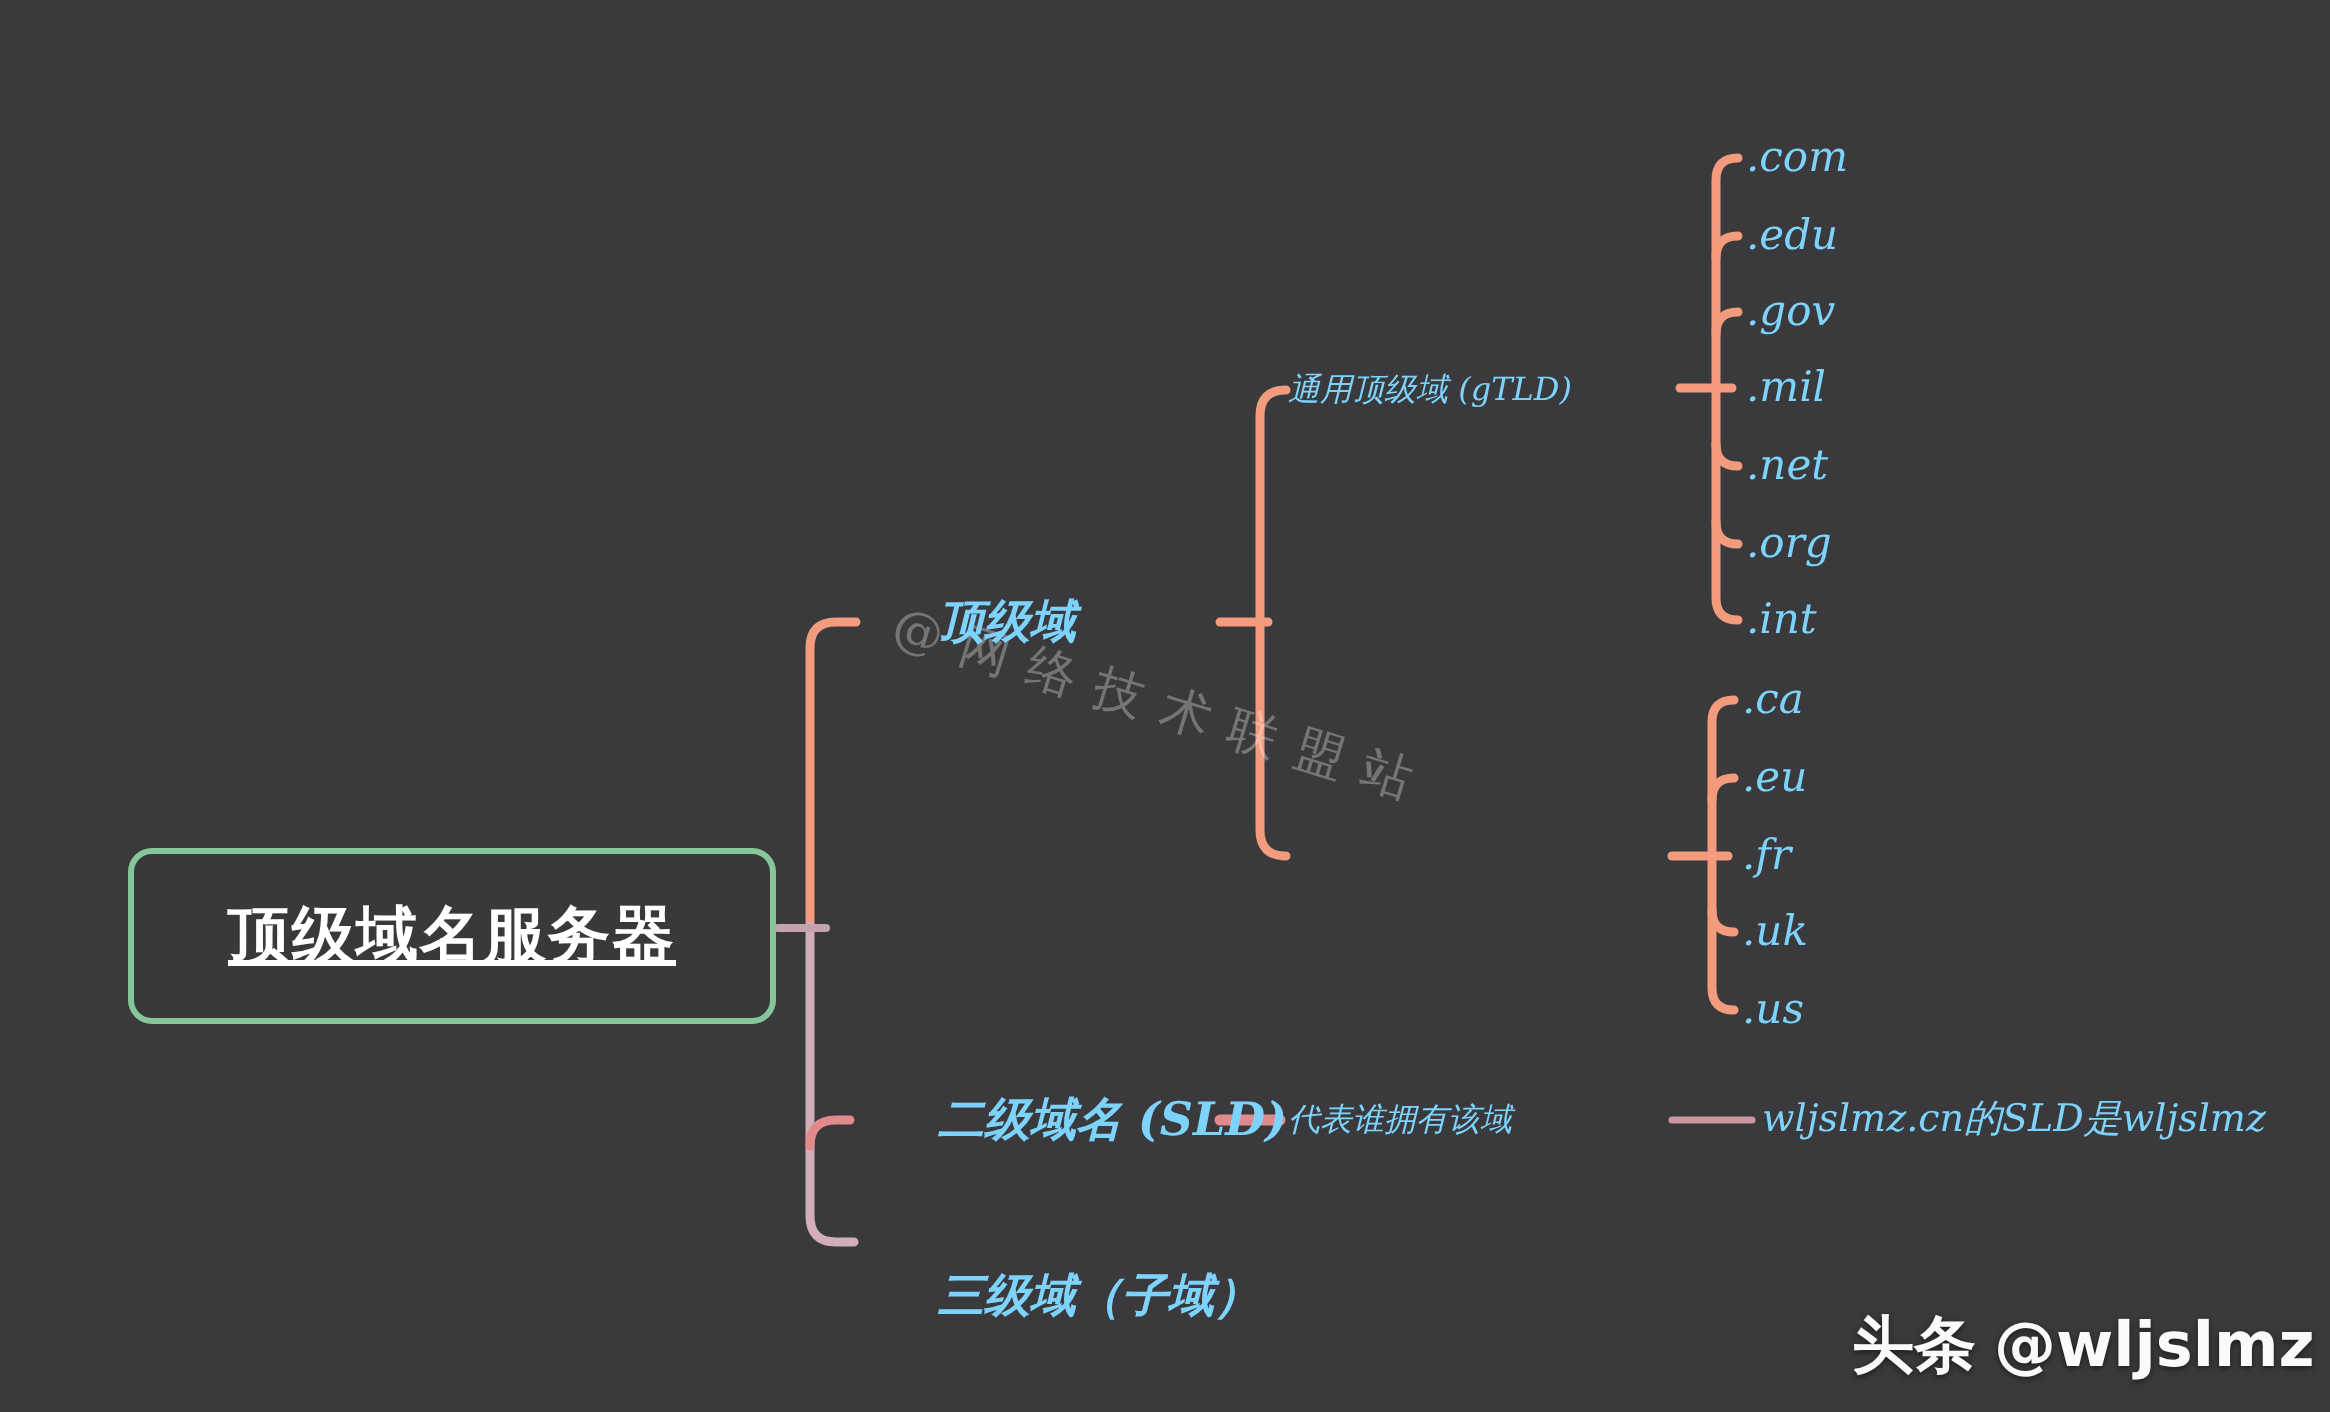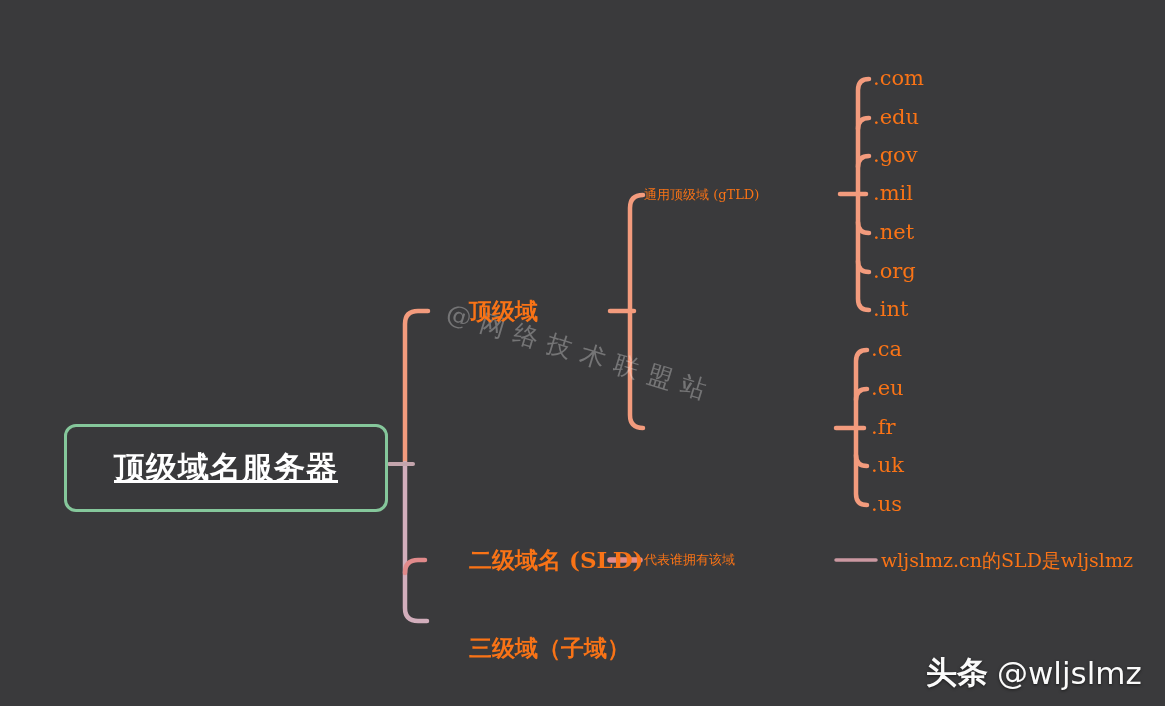--- a/index.html
+++ b/index.html
@@ -6,28 +6,29 @@
   .canvas{
     position:relative;
     width:1165px;height:706px;
     background:#3a3a3c;
     overflow:hidden;
     font-family:"DejaVu Serif","Liberation Serif",serif;
   }
   .links{position:absolute;left:0;top:0;pointer-events:none;}
   .node{
     position:absolute;
-    color:#f97316;
+    color:#7dd3fc;
     white-space:nowrap;
     transform:translateY(-50%);
     font-family:"DejaVu Serif","Liberation Serif",serif;
     line-height:1.1;
+    font-style:italic;
   }
   .lvl1{font-size:23px;font-weight:bold;margin-left:32px;}
-  .lvl2{font-size:13px;text-align:center;}
+  .lvl2{font-size:16px;text-align:center;}
   .leaf{font-size:21px;}
   .leaf-sm{font-size:19px;}
   .root-box{
     position:absolute;left:64px;top:424px;
     width:318px;height:82px;
     border:3px solid #85c79b;
     border-radius:12px;
     background:#39393b;
     display:flex;align-items:center;justify-content:center;
     color:#ffffff;
@@ -49,21 +50,21 @@
   .badge{
     position:absolute;left:926px;top:652px;
     display:flex;align-items:center;gap:9px;
     color:#fafafa;
     font-family:"DejaVu Sans","Liberation Sans",sans-serif;
     font-size:31px;
     text-shadow:0 1px 3px rgba(0,0,0,0.55);
     white-space:nowrap;
   }
   .badge-brand{font-weight:800;}
-  .badge-handle{font-weight:400;}
+  .badge-handle{font-weight:700;}
 </style>
 </head>
 <body>
 
 <div class="canvas">
 
   <svg class="links" width="1165" height="706" viewBox="0 0 1165 706" fill="none" stroke-linecap="round" stroke-linejoin="round">
 
     <g stroke-width="4.5" stroke="#f39b7d">
       <path d="M 405 465 V 324 Q 405 311 418 311 H 428"></path>

